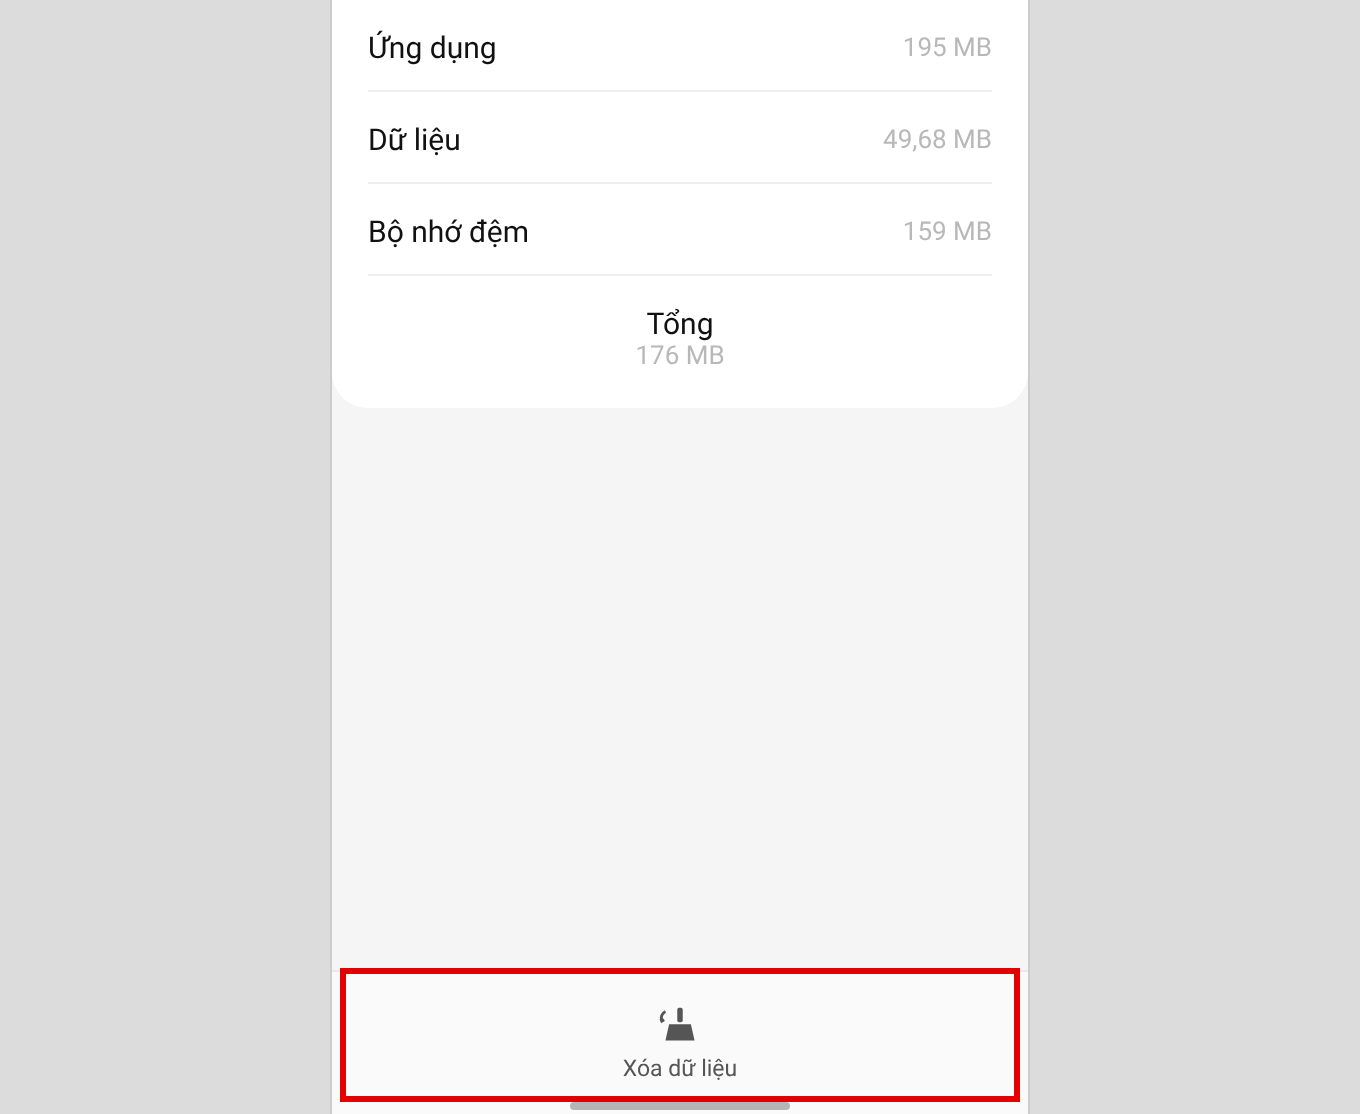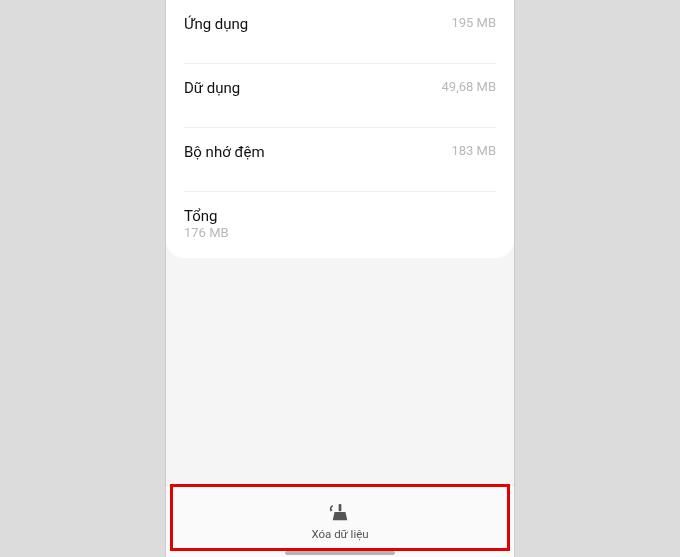--- a/index.html
+++ b/index.html
@@ -23,21 +23,22 @@
     border-right: 1px solid #ccc;
   }
   .card {
     background: #ffffff;
     border-radius: 0 0 18px 18px;
     padding: 0 18px;
   }
   .row {
     display: flex;
     justify-content: space-between;
-    padding: 15px 0 30px 0;
+    align-items: center;
+    padding: 15px 0 12px 0;
     border-bottom: 1px solid #eeeeee;
   }
   .row:last-child { border-bottom: none; padding-bottom: 18px; flex-direction: column; }
   .row-label {
     font-size: 15px;
     color: #111;
   }
   .row-value {
     font-size: 13px;
     color: #b8b8b8;
@@ -97,26 +98,26 @@
 <body>
 
 <div class="phone">
 
   <div class="card">
     <div class="row">
       <span class="row-label">Ứng dụng</span>
       <span class="row-value">195 MB</span>
     </div>
     <div class="row">
-      <span class="row-label">Dữ dụng</span>
+      <span class="row-label">Dữ liệu</span>
       <span class="row-value">49,68 MB</span>
     </div>
     <div class="row">
       <span class="row-label">Bộ nhớ đệm</span>
-      <span class="row-value">183 MB</span>
+      <span class="row-value">159 MB</span>
     </div>
     <div class="row">
       <span class="row-label">Tổng</span>
       <span class="row-value">176 MB</span>
     </div>
   </div>
 
   <div class="spacer"></div>
 
   <div class="bottom-bar">

